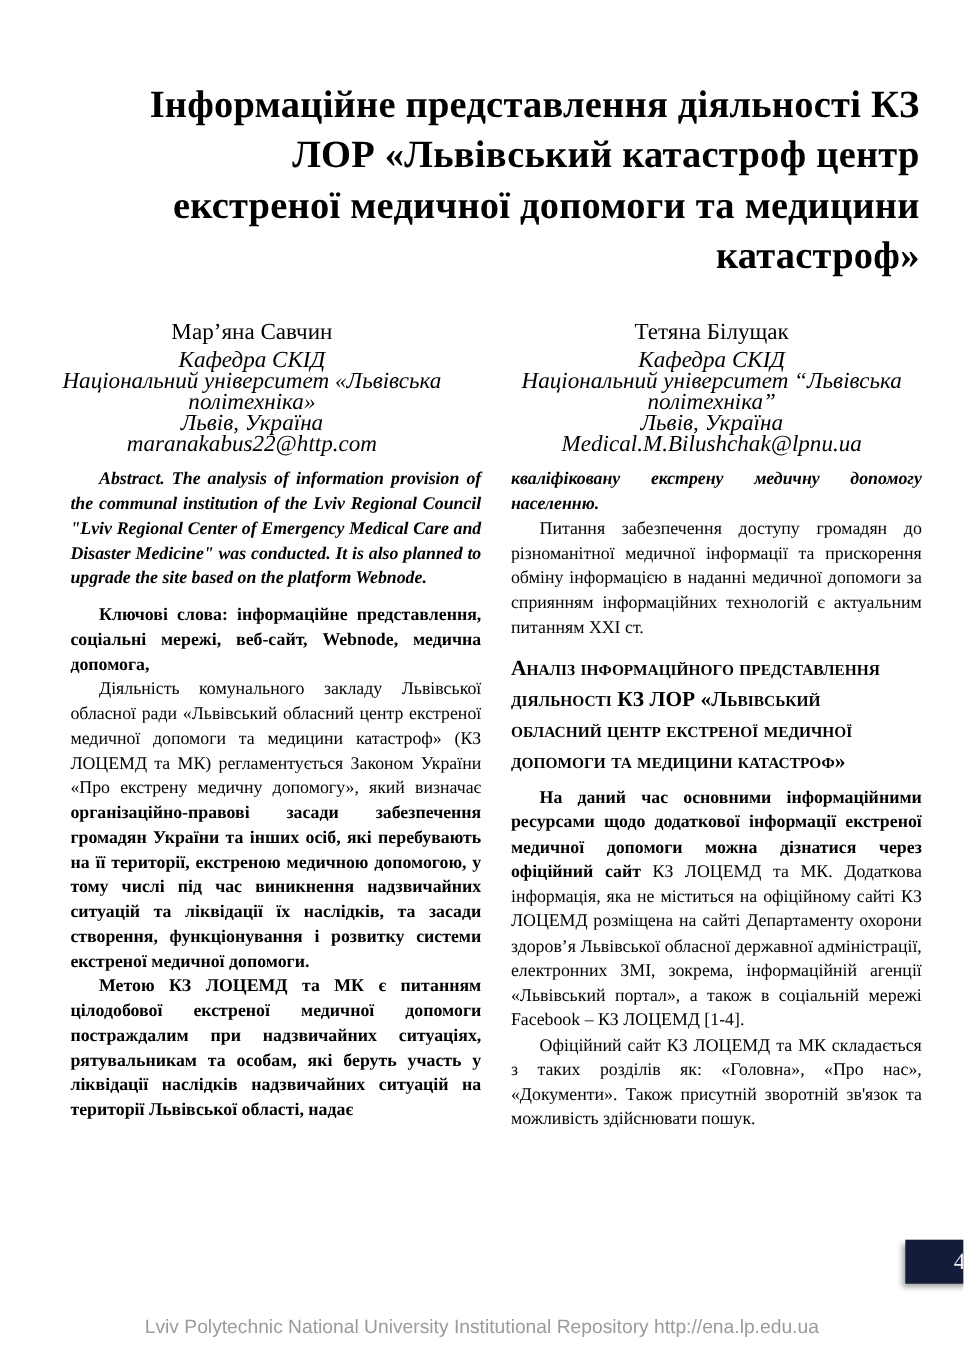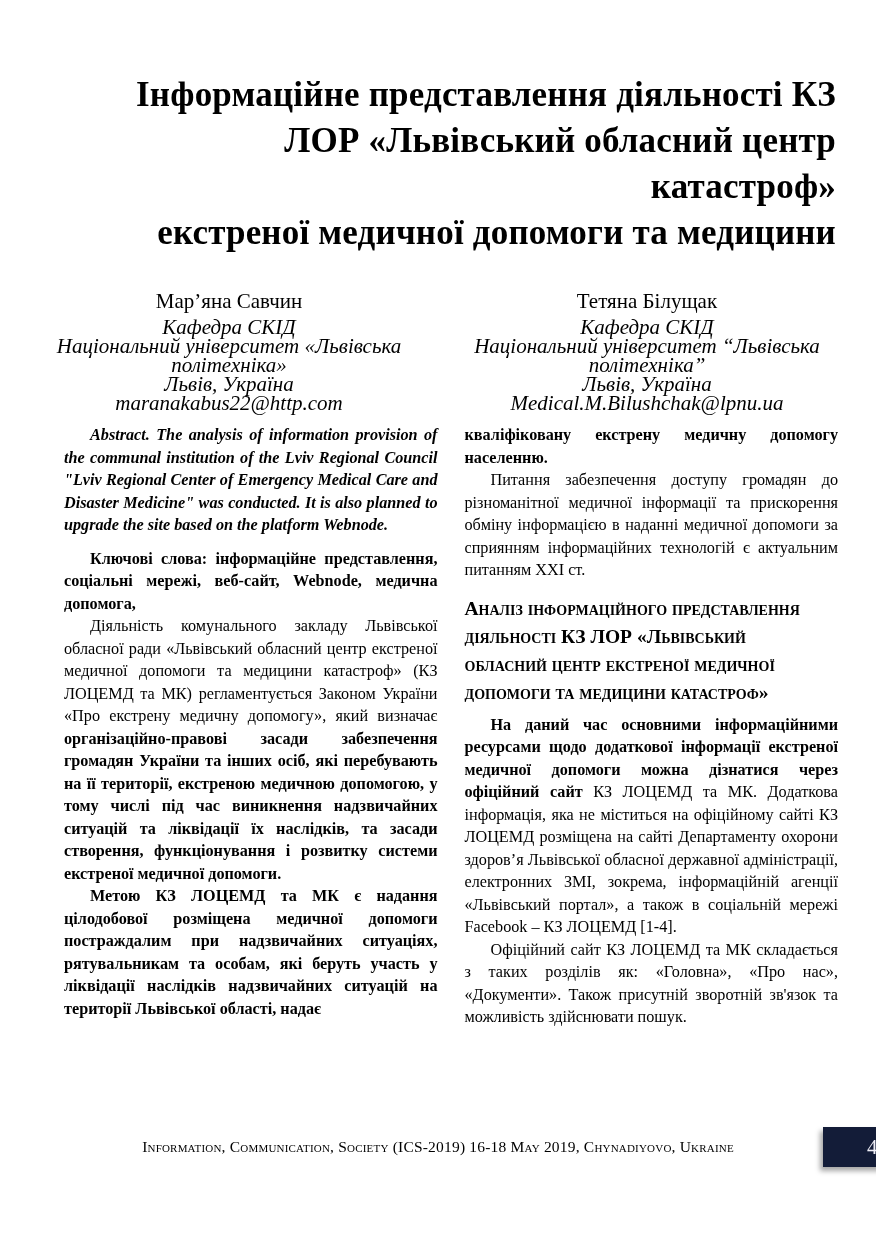--- a/index.html
+++ b/index.html
@@ -36,21 +36,21 @@
   .col p{margin:0;text-indent:26px;}
   .bold{font-weight:bold;}
   .abstract-par{font-weight:bold;font-style:italic;}
   .keywords-par{font-weight:bold;margin-top:11px !important;}
   .section-heading{
     text-align:left;font-weight:bold;font-variant:small-caps;
     font-size:19.5px;line-height:28px;
     margin:13px 0 7px;text-indent:0;
     text-wrap:balance;
   }
-  .continuation{text-indent:0 !important;}
+  .continuation{text-indent:0 !important;font-style:italic;}
   
   .conference-line{
     position:absolute;top:1137px;left:0;right:0;
     text-align:center;
     font-variant:small-caps;
     font-size:15.5px;line-height:20px;
     letter-spacing:0.2px;
   }
   .page-number-box{
     position:absolute;left:823px;top:1127px;
@@ -67,23 +67,23 @@
     font-size:17.5px;line-height:24px;
   }
 </style>
 </head>
 <body>
 
 <div class="page">
 
   <div class="paper-title">
     <div>Інформаційне представлення діяльності КЗ</div>
-    <div>ЛОР «Львівський обласний центр</div>
+    <div>ЛОР «Львівський катастроф центр</div>
+    <div>екстреної медичної допомоги та медицини</div>
     <div>катастроф»</div>
-    <div>екстреної медичної допомоги та медицини</div>
   </div>
 
   <div class="authors-row">
     <div class="author-block">
       <div class="author-name">Мар’яна Савчин</div>
       <div class="author-line">Кафедра СКІД</div>
       <div class="author-line">Національний університет «Львівська політехніка»</div>
       <div class="author-line">Львів, Україна</div>
       <div class="author-line">maranakabus22@http.com</div>
     </div>
@@ -95,33 +95,33 @@
       <div class="author-line">Medical.M.Bilushchak@lpnu.ua</div>
     </div>
   </div>
 
   <div class="columns">
 
     <div class="col">
       <p class="abstract-par">Abstract. The analysis of information provision of the communal institution of the Lviv Regional Council "Lviv Regional Center of Emergency Medical Care and Disaster Medicine" was conducted. It is also planned to upgrade the site based on the platform Webnode.</p>
       <p class="keywords-par">Ключові слова: інформаційне представлення, соціальні мережі, веб-сайт, Webnode, медична допомога,</p>
       <p><span>Діяльність комунального закладу Львівської обласної ради «Львівський обласний центр екстреної медичної допомоги та медицини катастроф» (КЗ ЛОЦЕМД та МК) регламентується Законом України «Про екстрену медичну допомогу», який визначає </span><span class="bold">організаційно-правові засади забезпечення громадян України та інших осіб, які перебувають на її території, екстреною медичною допомогою, у тому числі під час виникнення надзвичайних ситуацій та ліквідації їх наслідків, та засади створення, функціонування і розвитку системи екстреної медичної допомоги.</span></p>
-      <p class="bold">Метою КЗ ЛОЦЕМД та МК є надання цілодобової розміщена медичної допомоги постраждалим при надзвичайних ситуаціях, рятувальникам та особам, які беруть участь у ліквідації наслідків надзвичайних ситуацій на території Львівської області, надає</p>
+      <p class="bold">Метою КЗ ЛОЦЕМД та МК є питанням цілодобової екстреної медичної допомоги постраждалим при надзвичайних ситуаціях, рятувальникам та особам, які беруть участь у ліквідації наслідків надзвичайних ситуацій на території Львівської області, надає</p>
     </div>
 
     <div class="col">
       <p class="bold continuation">кваліфіковану екстрену медичну допомогу населенню.</p>
       <p>Питання забезпечення доступу громадян до різноманітної медичної інформації та прискорення обміну інформацією в наданні медичної допомоги за сприянням інформаційних технологій є актуальним питанням XXI ст.</p>
       <h2 class="section-heading">Аналіз інформаційного представлення діяльності КЗ ЛОР «Львівський обласний центр екстреної медичної допомоги та медицини катастроф»</h2>
       <p><span class="bold">На даний час основними інформаційними ресурсами щодо додаткової інформації екстреної медичної допомоги можна дізнатися через офіційний сайт </span><span>КЗ ЛОЦЕМД та МК. Додаткова інформація, яка не міститься на офіційному сайті КЗ ЛОЦЕМД розміщена на сайті Департаменту охорони здоров’я Львівської обласної державної адміністрації, електронних ЗМІ, зокрема, інформаційній агенції «Львівський портал», а також в соціальній мережі Facebook – КЗ ЛОЦЕМД [1-4].</span></p>
       <p>Офіційний сайт КЗ ЛОЦЕМД та МК складається з таких розділів як: «Головна», «Про нас», «Документи».  Також присутній зворотній зв'язок та можливість здійснювати пошук.</p>
     </div>
 
   </div>
 
-  <div class="conference-line">Information, Communication, Society (ICS-2019) 16-18 May 2019, Chynadiyovo, Ukraine</div>
 
   <div class="page-number-box" id="pnbox" style="background: rgb(19, 28, 56); color: rgb(240, 239, 247);">
     <span>49</span>
   </div>
 
+  <div class="repository-line" id="repoline" style="color: rgb(155, 155, 155);">Lviv Polytechnic National University Institutional Repository http://ena.lp.edu.ua</div>
 
 </div>
 
 </body></html>

